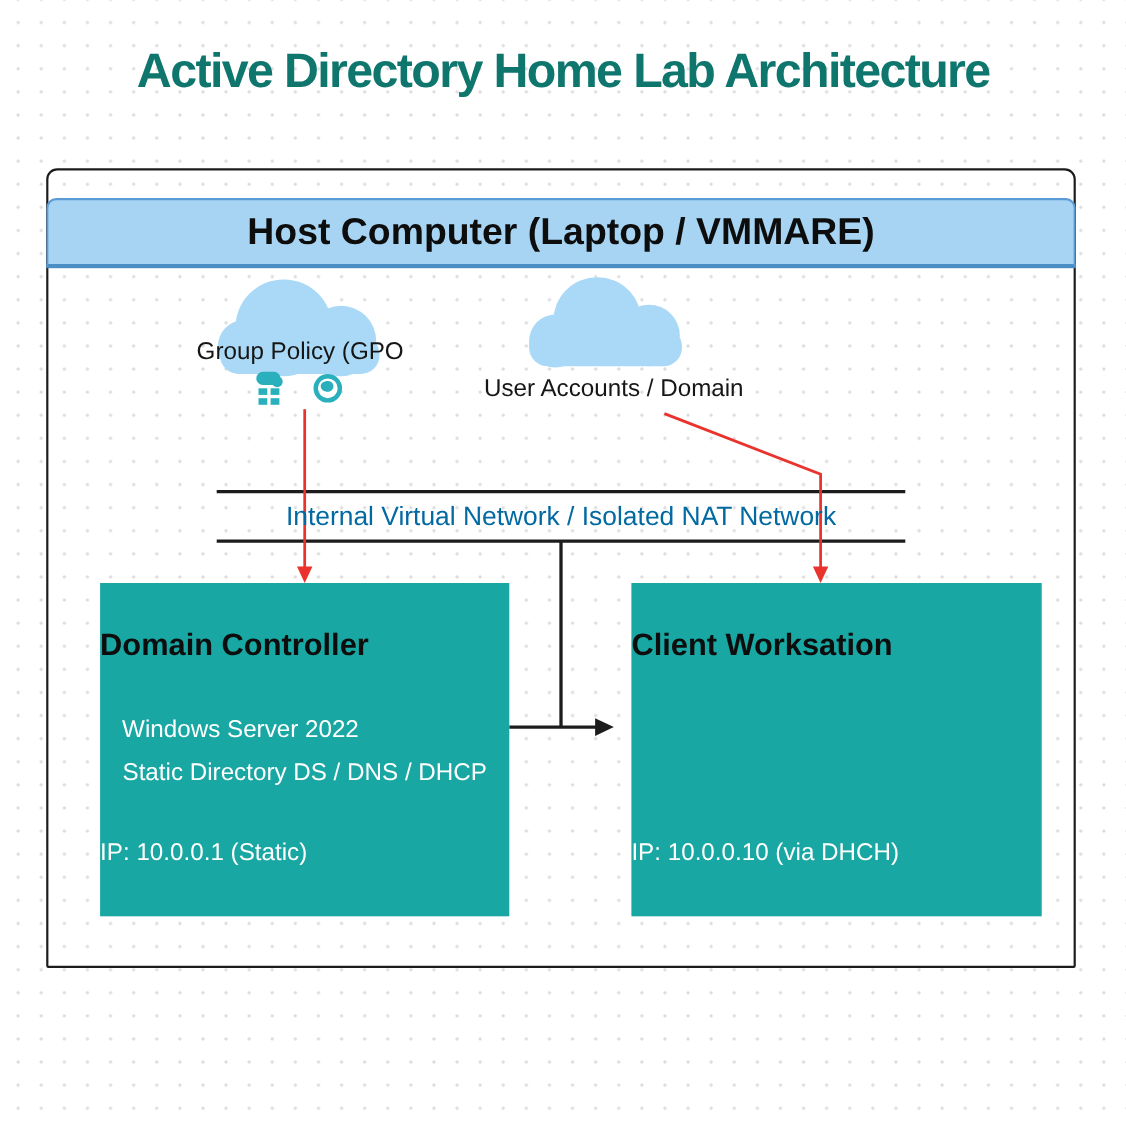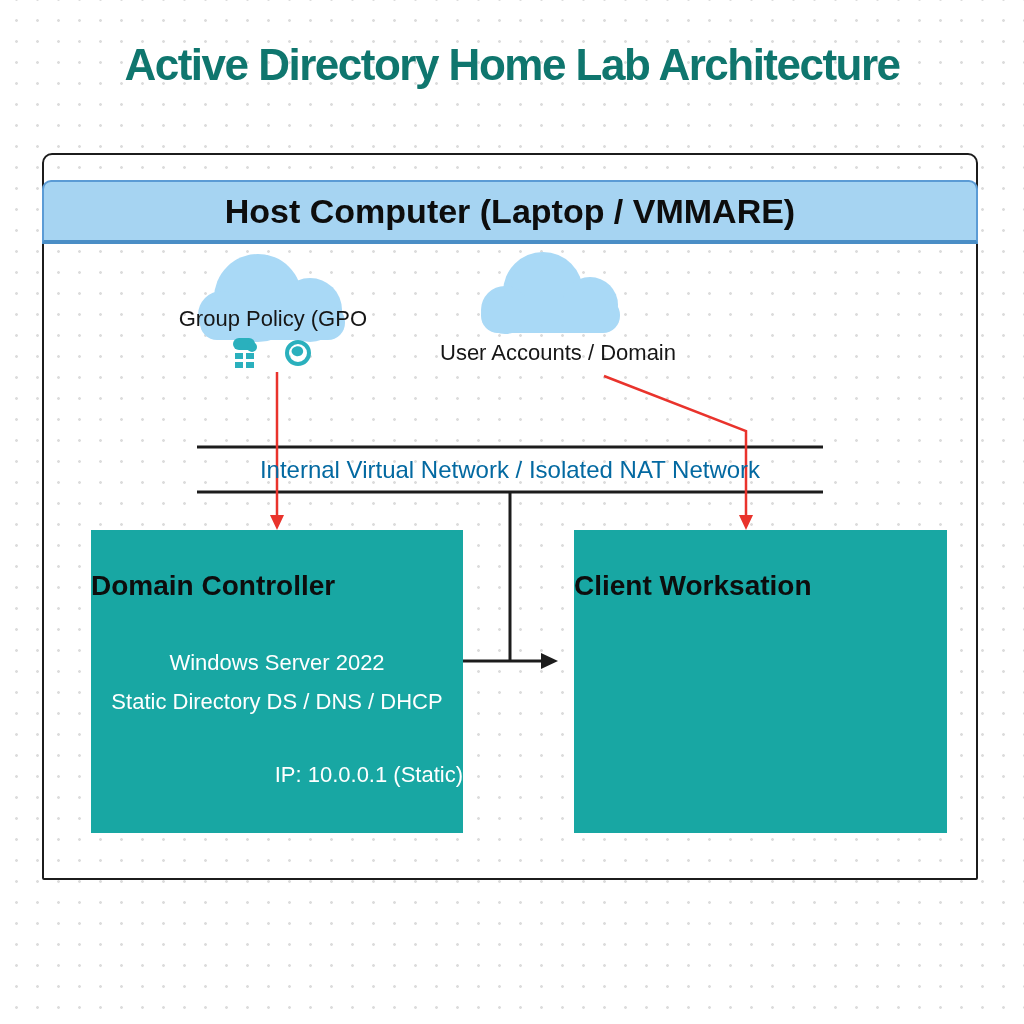--- a/index.html
+++ b/index.html
@@ -69,23 +69,23 @@
   .node{
     width:372px; height:303px; top:530px;
     background:var(--teal); z-index:2;
   }
   .node-dc{left:91px;}
   .node-client{left:574px; width:373px;}
   .node .node-title{
     position:absolute; top:40px; left:0; width:100%;
     font-size:28px; font-weight:bold; color:#0d0d0d;
   }
-  .node .node-line-1{position:absolute; top:120px; left:0; width:100%; text-align:center; font-size:22px; color:#fff;}
+  .node .node-line-1{position:absolute; top:120px; left:0; width:100%; text-align:left; font-size:22px; color:#fff;padding-left:20px;}
   .node .node-line-2{position:absolute; top:159px; left:0; width:100%; text-align:center; font-size:22px; color:#fff;}
-  .node .node-ip{position:absolute; top:232px; left:0; width:100%; text-align:right; font-size:22px; color:#fff;}
+  .node .node-ip{position:absolute; top:232px; left:0; width:100%; text-align:left; font-size:22px; color:#fff;}
 </style>
 </head>
 <body>
 
 <div class="abs diagram-title">Active Directory Home Lab Architecture</div>
 
 <div class="abs host-box"></div>
 
 <div class="abs host-header">
   <span>Host Computer (Laptop / VMMARE)</span>
@@ -140,13 +140,14 @@
 
 <div class="abs node node-dc">
   <div class="node-title">Domain Controller</div>
   <div class="node-line-1">Windows Server 2022</div>
   <div class="node-line-2">Static Directory DS / DNS / DHCP</div>
   <div class="node-ip">IP: 10.0.0.1 (Static)</div>
 </div>
 
 <div class="abs node node-client">
   <div class="node-title">Client Worksation</div>
+  <div class="node-ip">IP: 10.0.0.10 (via DHCH)</div>
 </div>
 
 </body></html>

